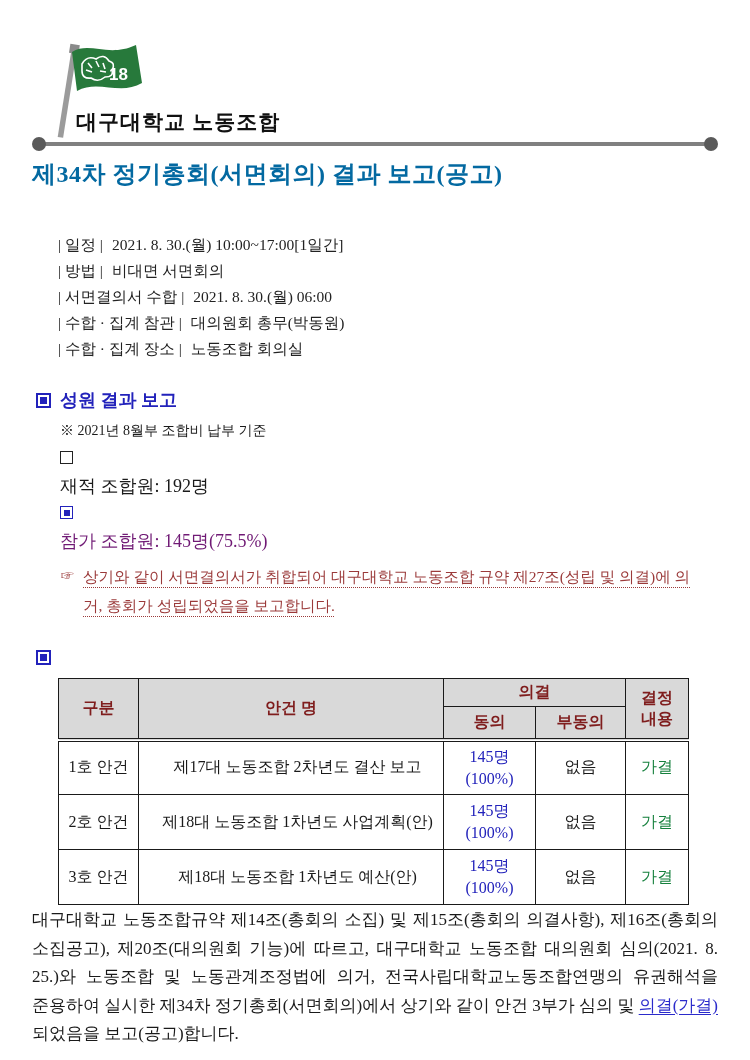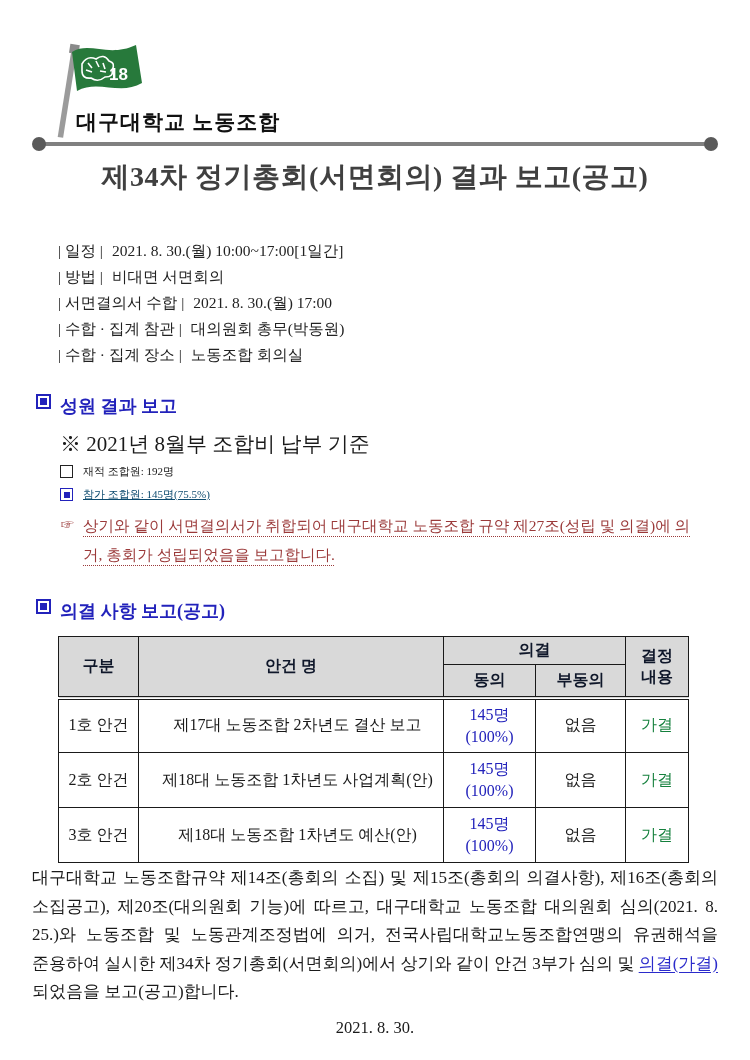--- a/index.html
+++ b/index.html
@@ -14,47 +14,47 @@
   .header { position:relative; padding-top:72px; }
   .logo { position:absolute; left:14px; top:0; width:120px; height:110px; }
   .org-name { margin-left:44px; font-size:21px; font-weight:bold; letter-spacing:1px; color:#111; }
   .rule { position:relative; height:4px; background:#808080; margin:6px 4px 0 4px; }
   .rule::before, .rule::after {
     content:""; position:absolute; top:-5px; width:14px; height:14px;
     border-radius:50%; background:#5a5a5a;
   }
   .rule::before { left:-4px; } .rule::after { right:-4px; }
   .doc-title {
-    margin-top:12px; text-align:center; font-size:28px; font-weight:bold;
-    color:#404040; letter-spacing:0.5px;
+    margin-top:12px; font-size:24px; font-weight:bold;
+    color:#0369a1; letter-spacing:0.5px;
   }
 
   
   .meta-list { list-style:none; margin:42px 0 0 26px; font-size:15.5px; line-height:26px; color:#222; }
   .meta-label { margin-right:9px; }
 
   
   .section { margin-top:18px; }
-  .sec-head { display:flex; align-items:flex-start; gap:9px; font-size:18px; font-weight:bold; color:#2222bb; margin-left:4px; }
+  .sec-head { display:flex; align-items:center; gap:9px; font-size:18px; font-weight:bold; color:#2222bb; margin-left:4px; }
   .sq-icon { display:inline-flex; align-items:center; justify-content:center; width:15px; height:15px; border:2px solid #2222bb; background:#fff; flex:0 0 auto; }
   .sq-icon::after { content:""; width:7px; height:7px; background:#2222bb; }
-  .sub { margin-left:28px; margin-top:14px; font-size:21px; line-height:24px; }
-  .item-row { display:flex; align-items:center; gap:10px; margin-left:28px; margin-top:8px; font-size:11px; }
+  .sub { margin-left:28px; margin-top:7px; font-size:14px; line-height:24px; }
+  .item-row { display:flex; align-items:flex-start; gap:10px; margin-left:28px; margin-top:8px; font-size:18px;flex-direction:column; }
   .open-sq { width:13px; height:13px; border:1.6px solid #222; background:#fff; flex:0 0 aux; }
   .fill-sq { display:inline-flex; align-items:center; justify-content:center; width:13px; height:13px; border:1.6px solid #2222bb; background:#fff; flex:0 0 auto; }
   .fill-sq::after { content:""; width:6px; height:6px; background:#2222bb; }
-  .blue-text { color:#0c4a6e;text-decoration:underline; }
+  .blue-text { color:#701a75; }
   .result-note { display:flex; gap:8px; margin:9px 0 0 28px; font-size:15.5px; line-height:29px; color:#9b3a3a; width:648px; }
   .hand { flex:0 0 auto; font-size:15px; line-height:29px; }
   .result-note .note-text { text-decoration:underline; text-decoration-style:dotted; text-underline-offset:5px; text-decoration-thickness:1px; }
 
   
   .res-table { margin:13px 0 0 26px; border-collapse:collapse; width:630px; font-size:16px; table-layout:fixed; }
   .res-table, .res-table th, .res-table td { border:1.5px solid #1a1a1a; }
-  .res-table th { background:#d9d9d9; font-weight:bold; color:#0f172a; }
+  .res-table th { background:#d9d9d9; font-weight:bold; color:#7f1d1d; }
   .res-table thead tr.r1 th { height:28px; }
   .res-table thead tr.r2 th { height:33px; }
   .res-table tbody td { height:55px; text-align:center; vertical-align:middle; background:#fff; }
   .res-table thead th { text-align:center; vertical-align:middle; }
   .res-table tbody tr:first-child td { border-top:4px double #1a1a1a; }
   .dotted-r { border-right:1.5px dotted #555 !important; }
   .cell-agenda { text-align:left; padding-left:13px; }
   .th-agree { color:#2222bb; }
   .cell-agree { color:#2222bb; white-space:pre-line; line-height:22px;font-family:Liberation Serif, serif; }
   .cell-decision { color:#15803d; }
@@ -95,21 +95,21 @@
   </div>
 
   <ul class="meta-list">
     <li>
       <span class="meta-label">| 일정 |</span><span>2021. 8. 30.(월) 10:00~17:00[1일간]</span>
     </li>
     <li>
       <span class="meta-label">| 방법 |</span><span>비대면 서면회의</span>
     </li>
     <li>
-      <span class="meta-label">| 서면결의서 수합 |</span><span>2021. 8. 30.(월) 17:00</span>
+      <span class="meta-label">| 서면결의서 수합 |</span><span>2021. 8. 30.(월) 06:00</span>
     </li>
     <li>
       <span class="meta-label">| 수합 · 집계 참관 |</span><span>대의원회 총무(박동원)</span>
     </li>
     <li>
       <span class="meta-label">| 수합 · 집계 장소 |</span><span>노동조합 회의실</span>
     </li>
   </ul>
 
   <div class="section" style="margin-top:26px;">
@@ -128,21 +128,20 @@
     </div>
     <div class="result-note">
       <span class="hand">☞</span>
       <span class="note-text">상기와 같이 서면결의서가 취합되어 대구대학교 노동조합 규약 제27조(성립 및 의결)에 의거, 총회가 성립되었음을 보고합니다.</span>
     </div>
   </div>
 
   <div class="section" style="margin-top:30px;">
     <div class="sec-head">
       <span class="sq-icon"></span>
-      <span>의결 사항 보고(공고)</span>
     </div>
 
     <table class="res-table">
       <colgroup>
         <col style="width:80px">
           <col style="width:305px">
           <col style="width:92px">
           <col style="width:90px">
           <col style="width:63px">
       </colgroup>

